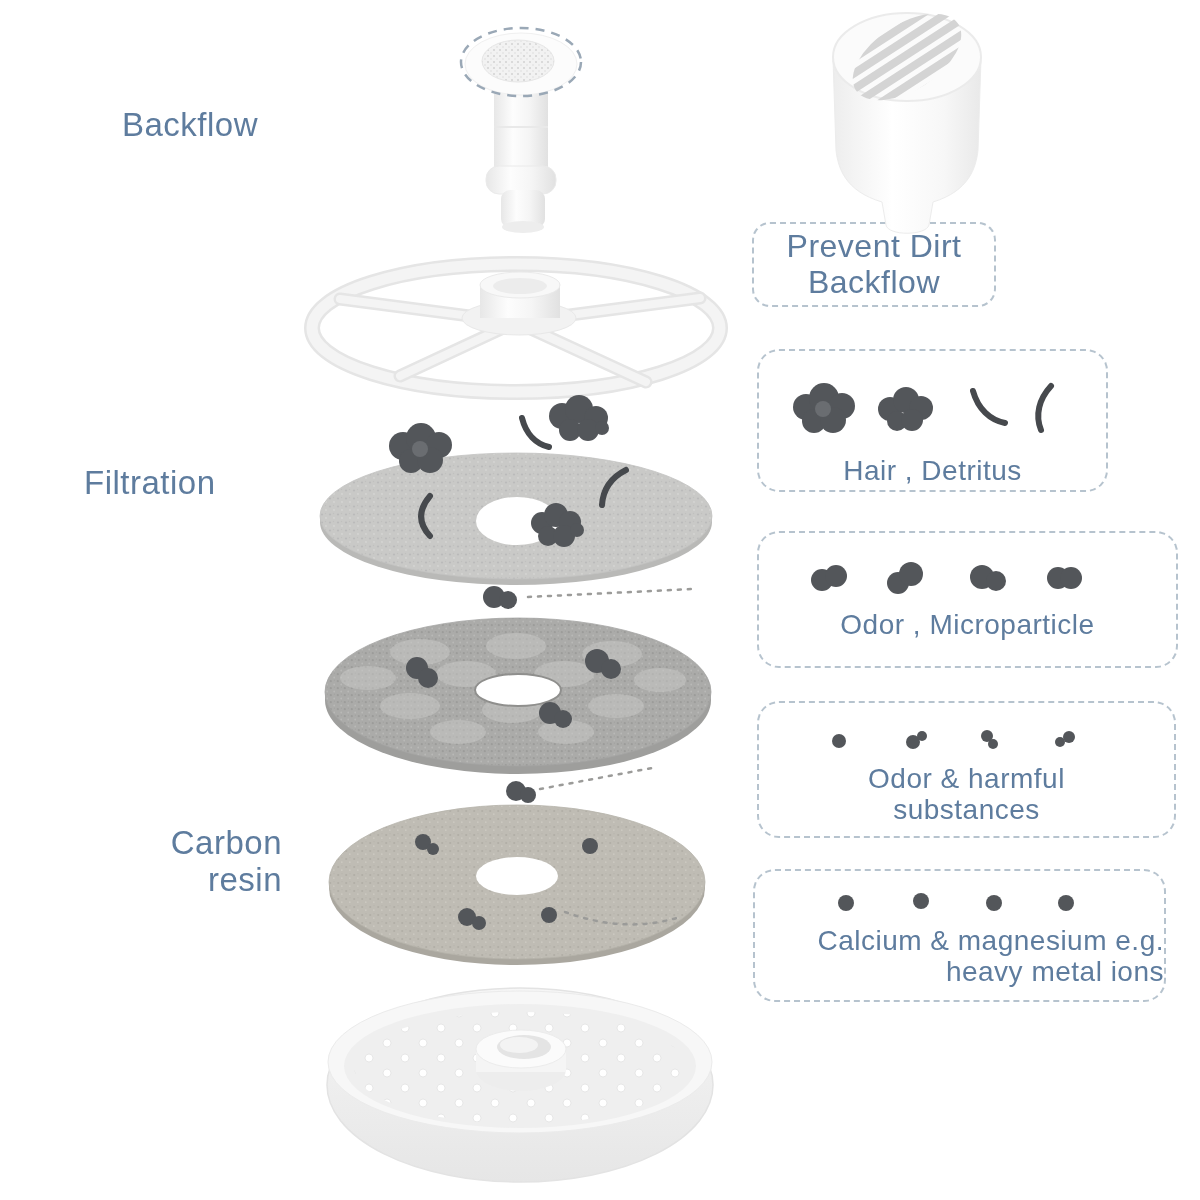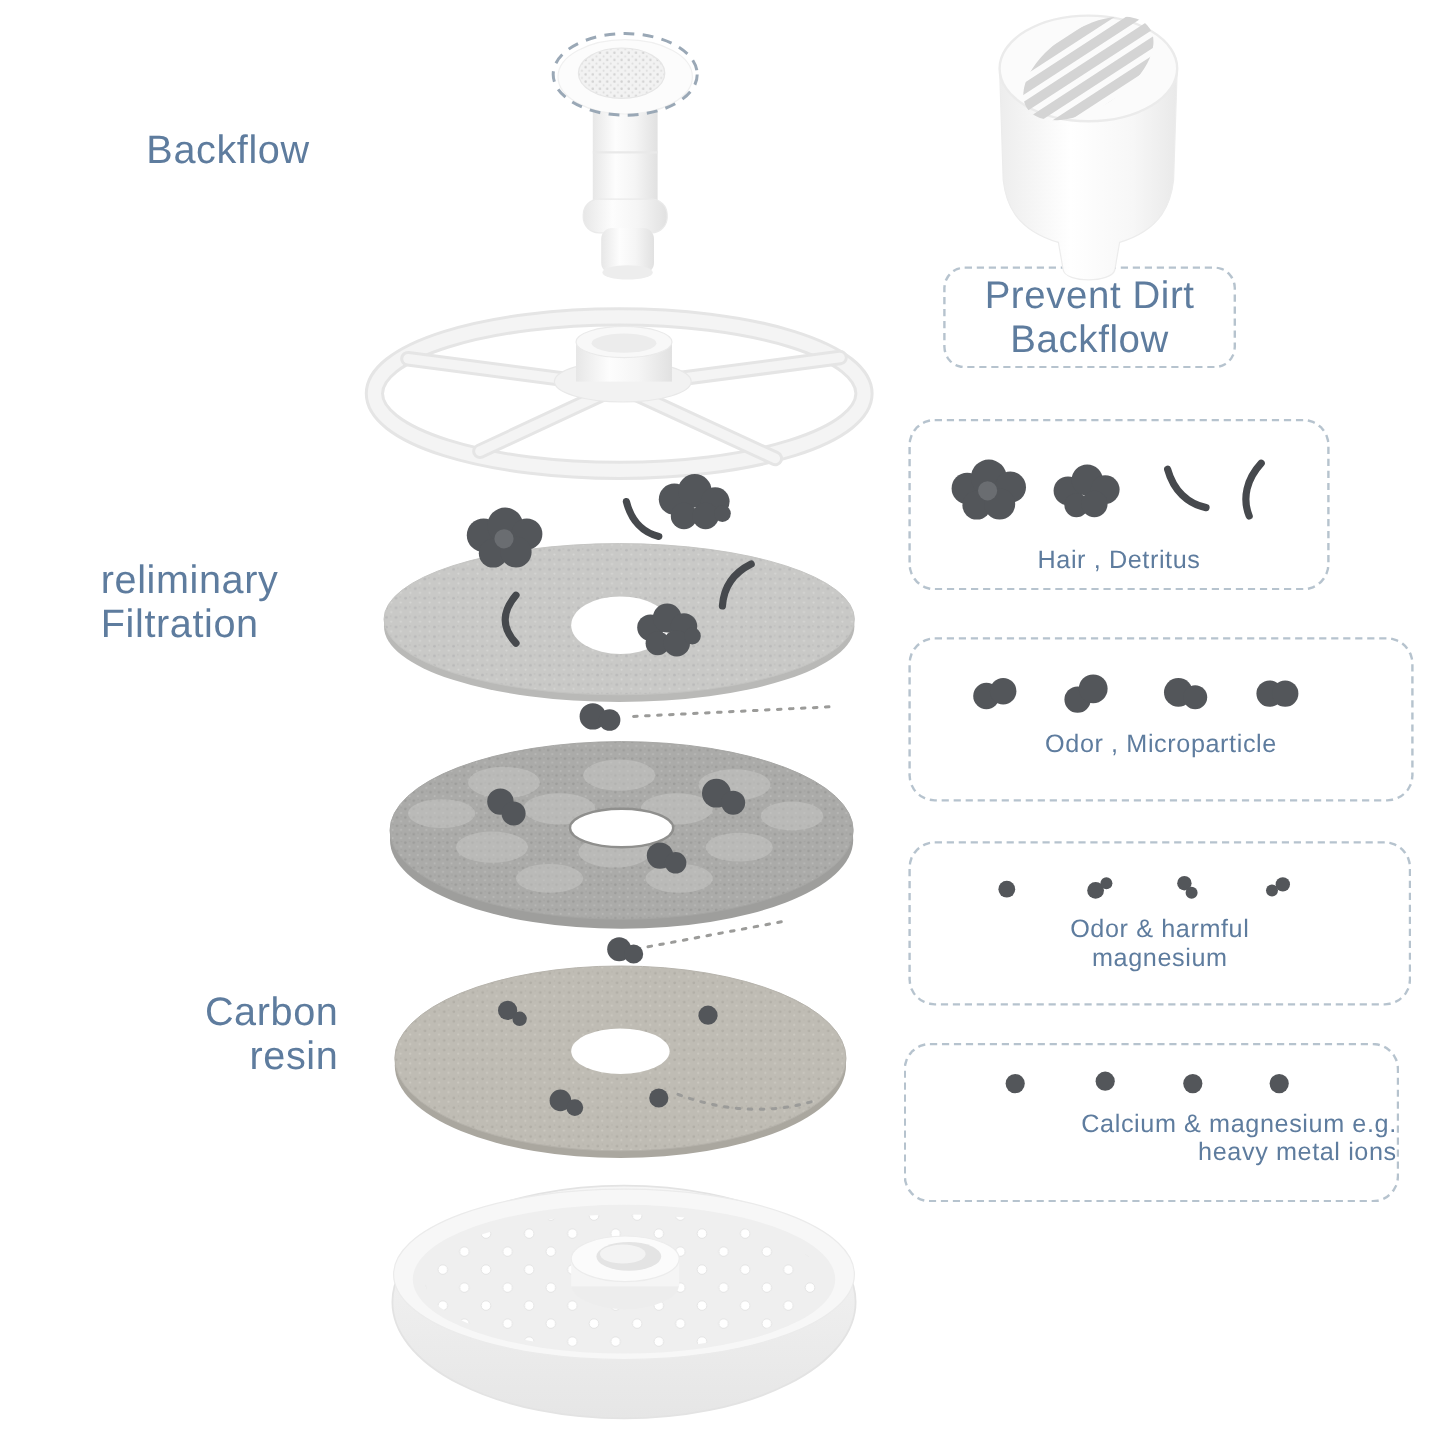--- a/index.html
+++ b/index.html
@@ -16,22 +16,22 @@
   .side-label div{white-space:nowrap;}
   .lbl-prevent{left:75px;top:106px;width:230px;text-align:center;}
   .lbl-prelim{left:84px;top:464px;width:220px;text-align:left;}
   .lbl-carbon{left:32px;top:824px;width:250px;text-align:right;}
   .callout{
     position:absolute;z-index:1;border:2.5px dashed var(--dashed-border,#b6c3ce);
     border-radius:22px;box-sizing:border-box;background:#fff;
     display:flex;flex-direction:column;align-items:center;justify-content:center;
     color:var(--label-text,#5e7c9e);text-align:center;
   }
-  .callout .cap{font-size:21px;line-height:1.12;letter-spacing:.5px;}
-  .box-dirt{left:786px;top:222px;width:244px;height:85px;border-radius:18px;}
+  .callout .cap{font-size:28px;line-height:1.12;letter-spacing:.5px;}
+  .box-dirt{left:752px;top:222px;width:244px;height:85px;border-radius:18px;}
   .box-dirt .cap{font-size:32px;}
   .box-hair{left:757px;top:349px;width:351px;height:143px;justify-content:flex-start;padding-top:16px;}
   .box-dust{left:757px;top:531px;width:421px;height:137px;justify-content:flex-start;padding-top:20px;}
   .box-odor{left:757px;top:701px;width:419px;height:137px;justify-content:flex-start;padding-top:18px;text-align:right;}
   .box-calcium{left:753px;top:869px;width:413px;height:133px;justify-content:flex-start;padding-top:16px;align-items:flex-end;}
   .icon-row{margin-bottom:8px;}
   .p{fill:var(--particle-dark,#53565a);}
   .p2{fill:#6a6d71;}
   .h{stroke:var(--hair-stroke,#46494d);fill:none;stroke-width:6;stroke-linecap:round;}
   .trail{stroke:#9b9b99;stroke-width:2.5;stroke-dasharray:3 7;stroke-linecap:round;fill:none;}
@@ -247,21 +247,20 @@
       <ellipse cx="521" cy="1049" rx="45" ry="19" fill="#fbfbfb" stroke="#ececec"></ellipse>
       <ellipse cx="524" cy="1047" rx="27" ry="12" fill="#e4e4e4"></ellipse>
       <ellipse cx="519" cy="1045" rx="19" ry="8" fill="#f3f3f3"></ellipse>
     </g>
   </svg>
 
   <div class="side-label lbl-prevent">
     <div>Backflow</div>
   </div>
   <div class="side-label lbl-prelim">
-    <div>reliminary</div>
     <div>Filtration</div>
   </div>
   <div class="side-label lbl-carbon">
     <div>Carbon</div>
     <div>resin</div>
   </div>
 
   <div class="callout box-dirt">
     <div class="cap">Prevent Dirt</div>
     <div class="cap">Backflow</div>
@@ -322,21 +321,21 @@
       <g>
           <circle class="p" cx="220" cy="15" r="6"></circle>
           <circle class="p" cx="226" cy="23" r="5"></circle>
         </g>
       <g>
           <circle class="p" cx="293" cy="21" r="5"></circle>
           <circle class="p" cx="302" cy="16" r="6"></circle>
         </g>
     </svg>
     <div class="cap">Odor &amp; harmful</div>
-    <div class="cap">magnesium</div>
+    <div class="cap">substances</div>
   </div>
 
   <div class="callout box-calcium">
     <svg class="icon-row" width="400" height="30" viewBox="0 0 400 30">
       <circle class="p" cx="82" cy="16" r="8"></circle>
       <circle class="p" cx="157" cy="14" r="8"></circle>
       <circle class="p" cx="230" cy="16" r="8"></circle>
       <circle class="p" cx="302" cy="16" r="8"></circle>
     </svg>
     <div class="cap">Calcium &amp; magnesium e.g.</div>

